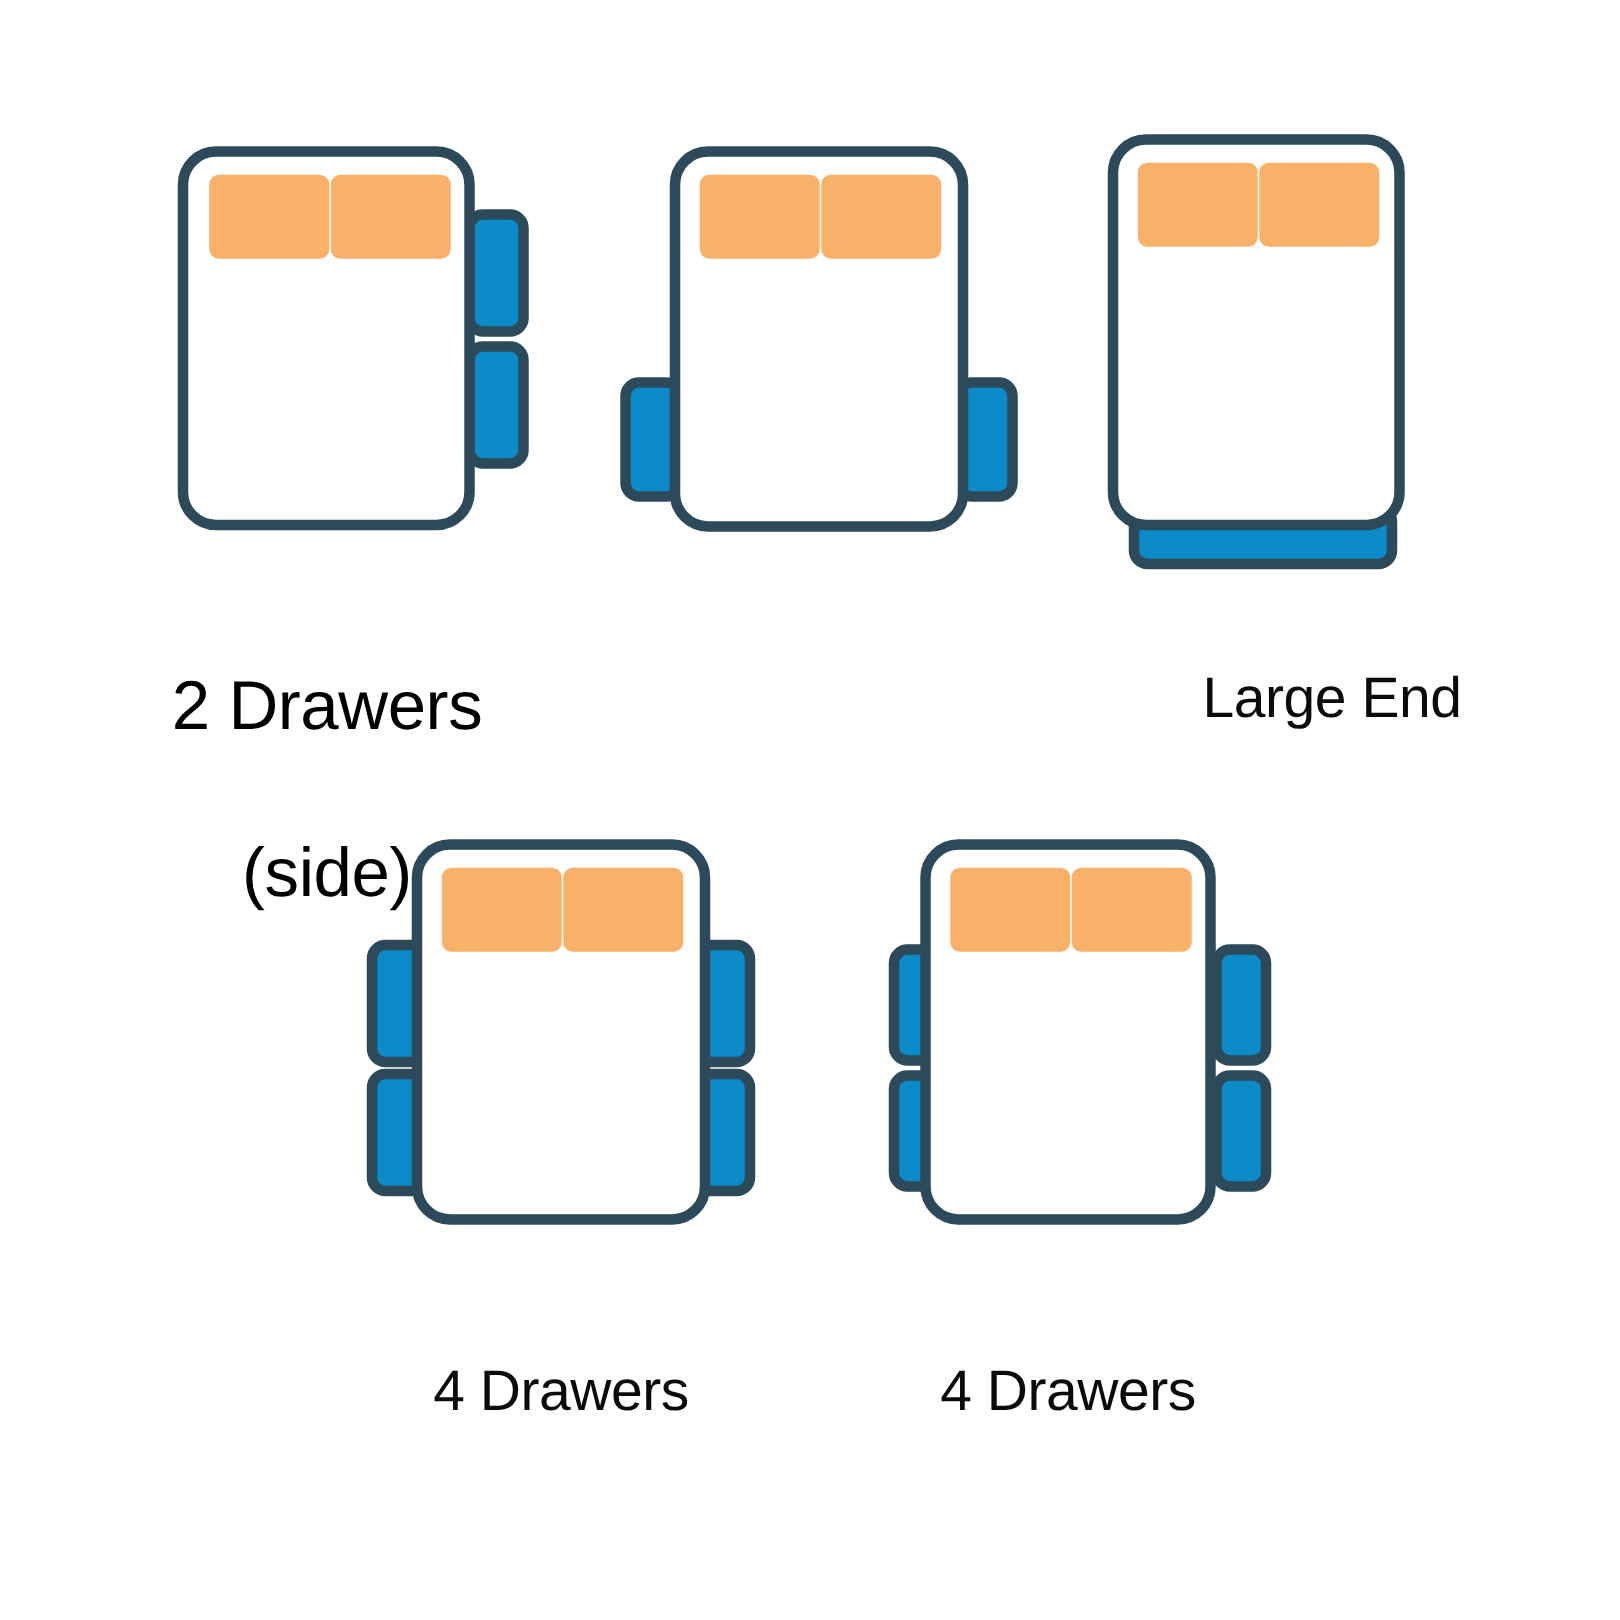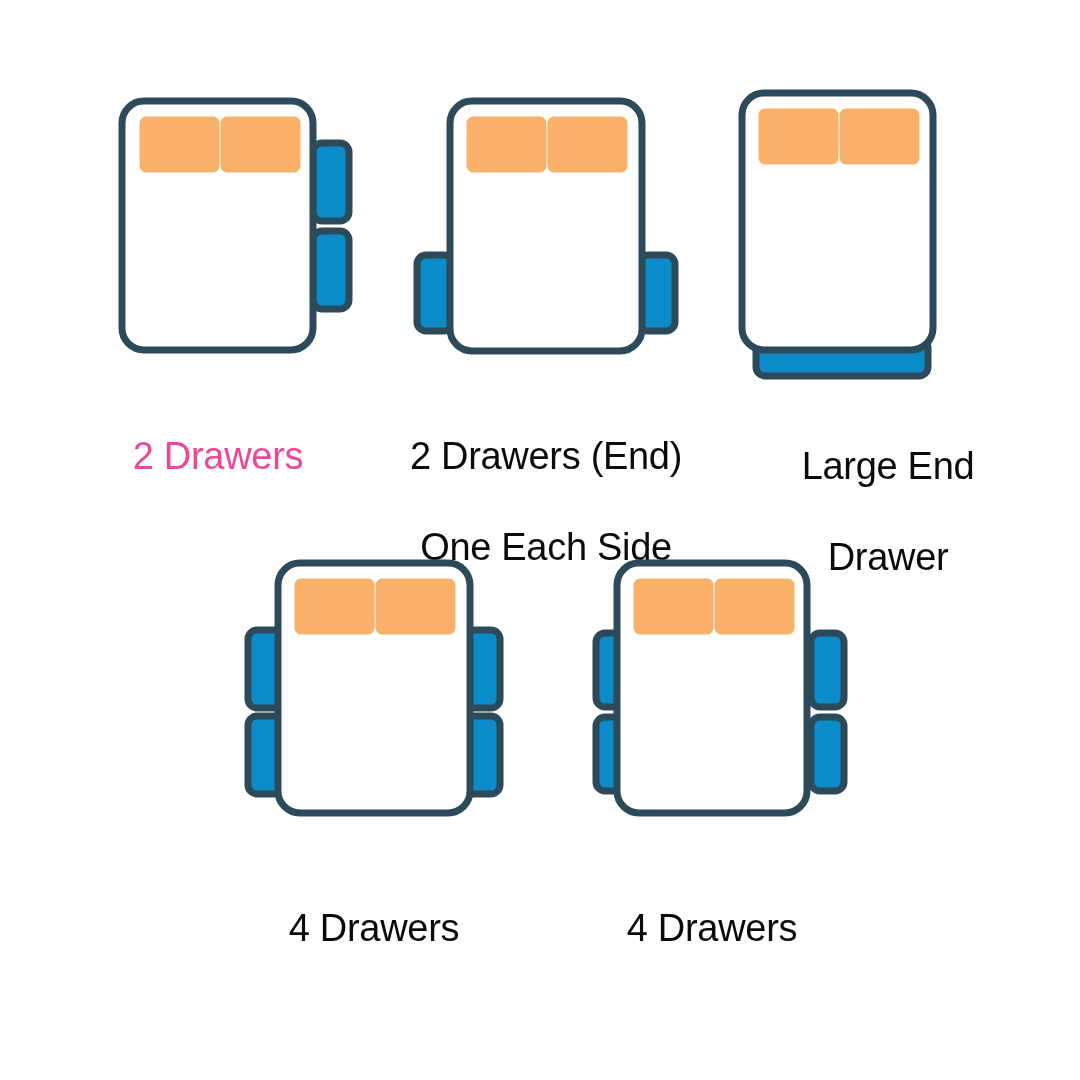--- a/index.html
+++ b/index.html
@@ -53,56 +53,52 @@
     <svg class="bed-figure" width="360" height="380" viewBox="0 0 360 380">
 
       <rect x="313" y="143" width="36" height="78" rx="9" ry="9" fill="#0B8CC8" stroke="#2C4A5A" stroke-width="7"></rect>
       <rect x="313" y="231" width="36" height="78" rx="9" ry="9" fill="#0B8CC8" stroke="#2C4A5A" stroke-width="7"></rect>
 
       <rect x="122" y="101" width="191" height="249" rx="22" ry="22" fill="#ffffff" stroke="#2C4A5A" stroke-width="7"></rect>
 
       <rect x="141" y="118" width="77" height="53" rx="5" ry="5" fill="#F9B16A" stroke="#F9B16A" stroke-width="3"></rect>
       <rect x="222" y="118" width="77" height="53" rx="5" ry="5" fill="#F9B16A" stroke="#F9B16A" stroke-width="3"></rect>
     </svg>
-    <div class="bed-caption" style="left: 82px; top: 388px; width: 272px; font-size: 38px; color: #ec4899;">
+    <div class="bed-caption" style="left: 82px; top: 388px; width: 272px; font-size: 46px; color: #000000;">
       <span class="caption-line">2 Drawers</span>
+      <span class="caption-line">(side)</span>
     </div>
   </div>
 
   <div class="bed-option" style="left:340px; top:0px; width:400px; height:510px;">
     <svg class="bed-figure" width="400" height="380" viewBox="0 0 400 380">
 
       <rect x="77" y="255" width="36" height="76" rx="9" ry="9" fill="#0B8CC8" stroke="#2C4A5A" stroke-width="7"></rect>
 
       <rect x="299" y="255" width="36" height="76" rx="9" ry="9" fill="#0B8CC8" stroke="#2C4A5A" stroke-width="7"></rect>
 
       <rect x="110" y="101" width="192" height="250" rx="22" ry="22" fill="#ffffff" stroke="#2C4A5A" stroke-width="7"></rect>
 
       <rect x="128" y="118" width="77" height="53" rx="5" ry="5" fill="#F9B16A" stroke="#F9B16A" stroke-width="3"></rect>
       <rect x="209" y="118" width="77" height="53" rx="5" ry="5" fill="#F9B16A" stroke="#F9B16A" stroke-width="3"></rect>
     </svg>
-    <div class="bed-caption" style="left: 16px; top: 388px; width: 380px; font-size: 38px; color: rgb(11, 11, 11);">
-      <span class="caption-line">2 Drawers (End)</span>
-      <span class="caption-line">One Each Side</span>
-    </div>
   </div>
 
   <div class="bed-option" style="left:704px; top:0px; width:360px; height:520px;">
     <svg class="bed-figure" width="360" height="400" viewBox="0 0 360 400">
 
       <rect x="52" y="339" width="172" height="37" rx="9" ry="9" fill="#0B8CC8" stroke="#2C4A5A" stroke-width="7"></rect>
 
       <rect x="38" y="93" width="191" height="257" rx="22" ry="22" fill="#ffffff" stroke="#2C4A5A" stroke-width="7"></rect>
 
       <rect x="56" y="110" width="77" height="53" rx="5" ry="5" fill="#F9B16A" stroke="#F9B16A" stroke-width="3"></rect>
       <rect x="137" y="110" width="77" height="53" rx="5" ry="5" fill="#F9B16A" stroke="#F9B16A" stroke-width="3"></rect>
     </svg>
     <div class="bed-caption" style="left: 14px; top: 398px; width: 340px; font-size: 38px; color: rgb(11, 11, 11);">
       <span class="caption-line">Large End</span>
-      <span class="caption-line">Drawer</span>
     </div>
   </div>
 
   <div class="bed-option" style="left:170px; top:545px; width:400px; height:420px;">
     <svg class="bed-figure" width="400" height="290" viewBox="0 0 400 290">
 
       <rect x="78" y="85" width="36" height="78" rx="9" ry="9" fill="#0B8CC8" stroke="#2C4A5A" stroke-width="7"></rect>
       <rect x="78" y="171" width="36" height="78" rx="9" ry="9" fill="#0B8CC8" stroke="#2C4A5A" stroke-width="7"></rect>
 
       <rect x="294" y="85" width="36" height="78" rx="9" ry="9" fill="#0B8CC8" stroke="#2C4A5A" stroke-width="7"></rect>

